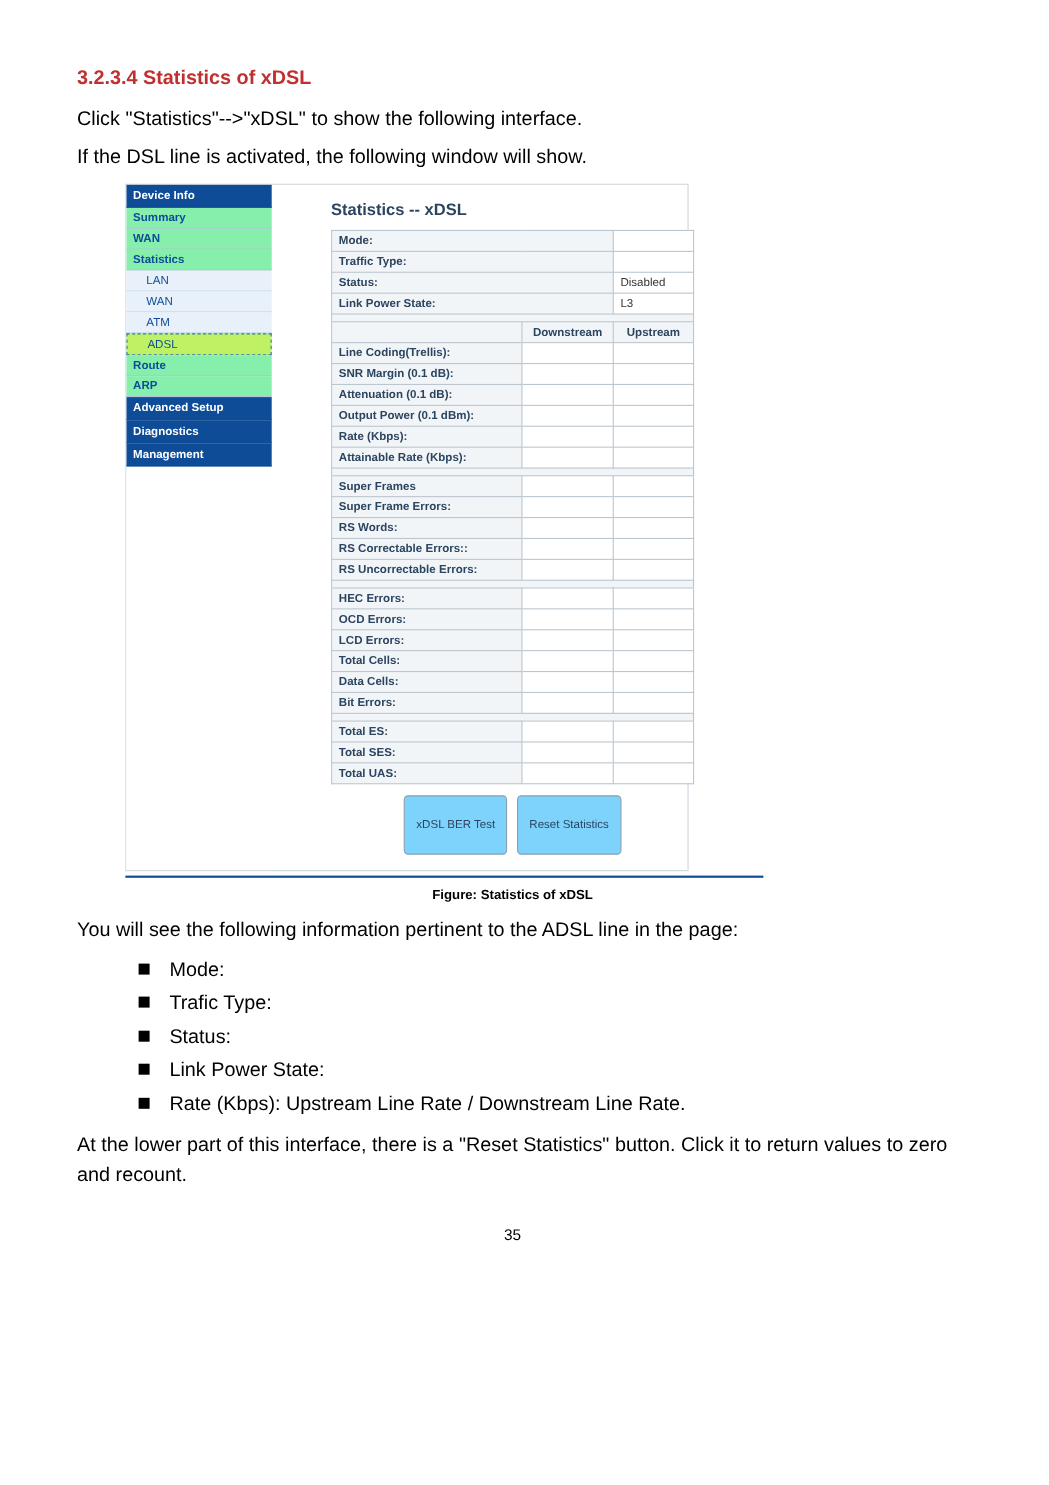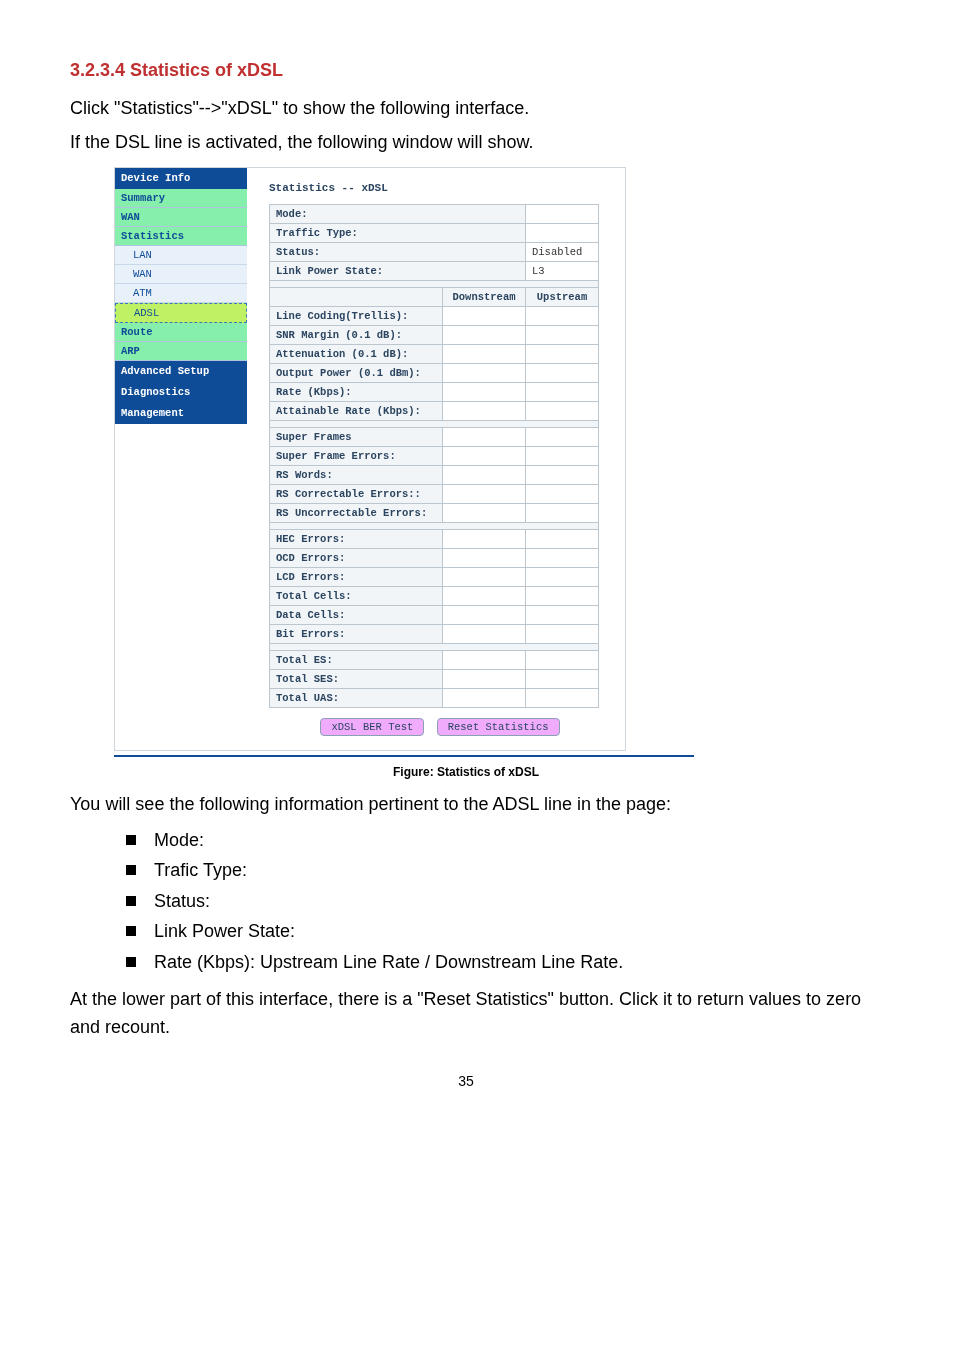--- a/index.html
+++ b/index.html
@@ -27,22 +27,23 @@
     margin: 0 0 6px 0;
   }
 
   
   .screenshot {
     margin: 10px 0 4px 44px;
     width: 510px;
     border: 1px solid #cfd6dc;
     background: #ffffff;
     display: flex;
-    font-family: Liberation Mono, monospace;
+    font-family: Liberation Sans, sans-serif;
     font-size: 10.5px;
+    gap: 32px;
   }
 
   
   .nav {
     width: 132px;
     flex: 0 0 132px;
     background: #ffffff;
   }
   .nav-header {
     background: #0f4c97;
@@ -71,21 +72,21 @@
 
   
   .main {
     flex: 1;
     padding: 10px 14px 14px 22px;
   }
   .main-title {
     font-weight: bold;
     color: #2b4560;
     margin: 4px 0 10px 0;
-    font-size: 11px;
+    font-size: 15px;
   }
   table.stats {
     border-collapse: collapse;
     width: 330px;
   }
   table.stats td, table.stats th {
     border: 1px solid #bcc6cf;
     padding: 3px 6px;
     font-size: 10.5px;
     color: #2b4560;
@@ -118,23 +119,23 @@
     text-align: center;
   }
   .btnrow {
     margin-top: 10px;
     text-align: center;
   }
   .btn {
     display: inline-block;
     border: 1px solid #8aa0b3;
     border-radius: 4px;
-    background: #f0abfc;
+    background: #7dd3fc;
     color: #2b4560;
-    padding: 2px 10px;
+    padding: 20px 10px;
     font-size: 10.5px;
     margin: 0 3px;
   }
 
   .divider {
     border-bottom: 2px solid #0f4c97;
     margin: 2px 0 6px 0;
     width: 580px;
     margin-left: 44px;
   }

